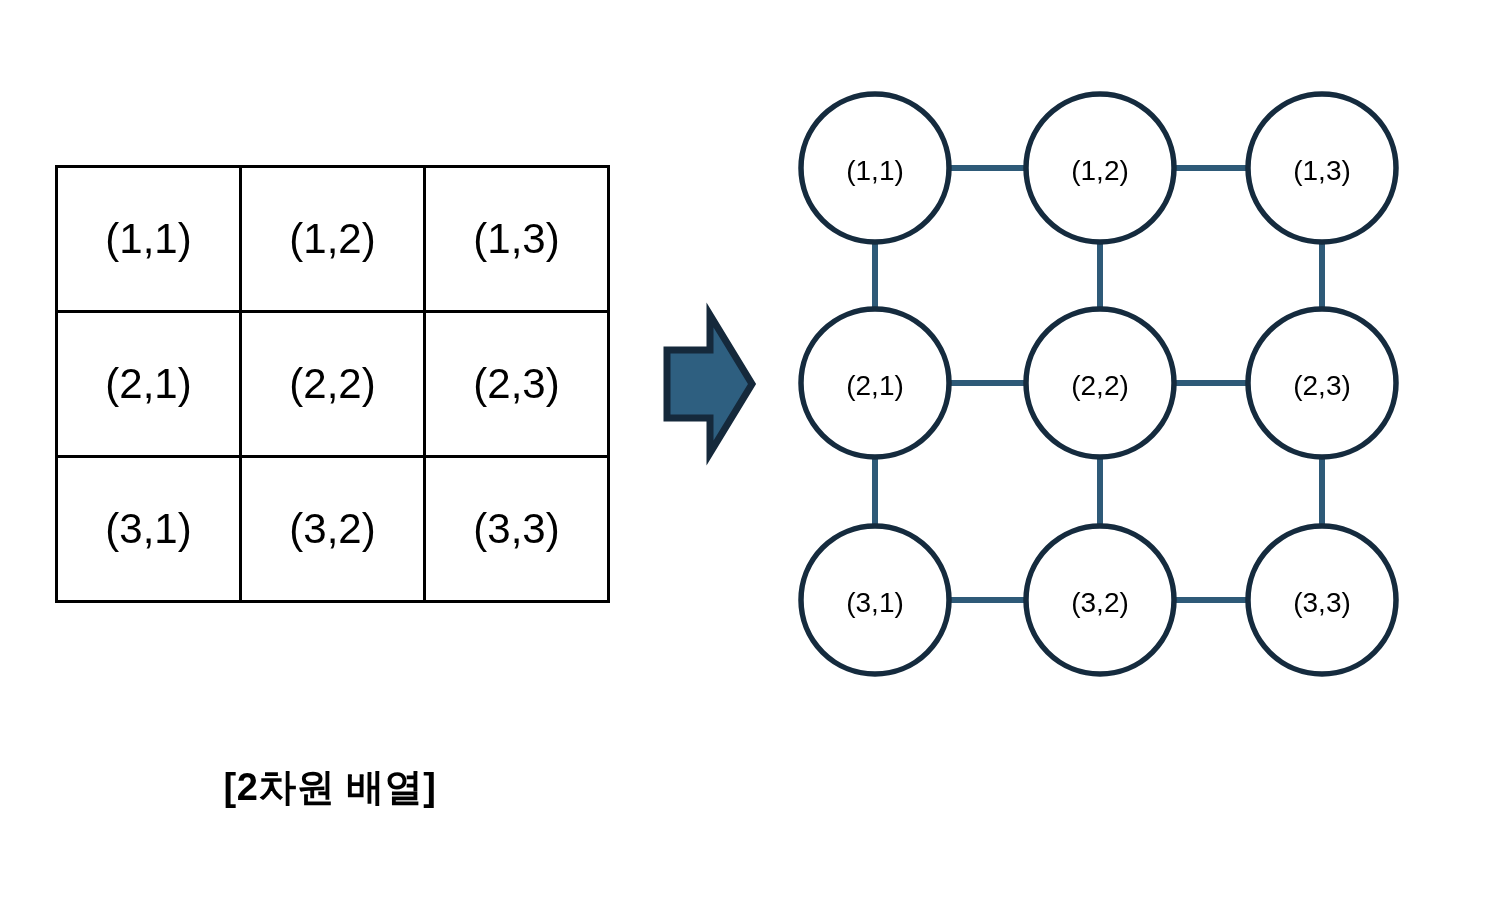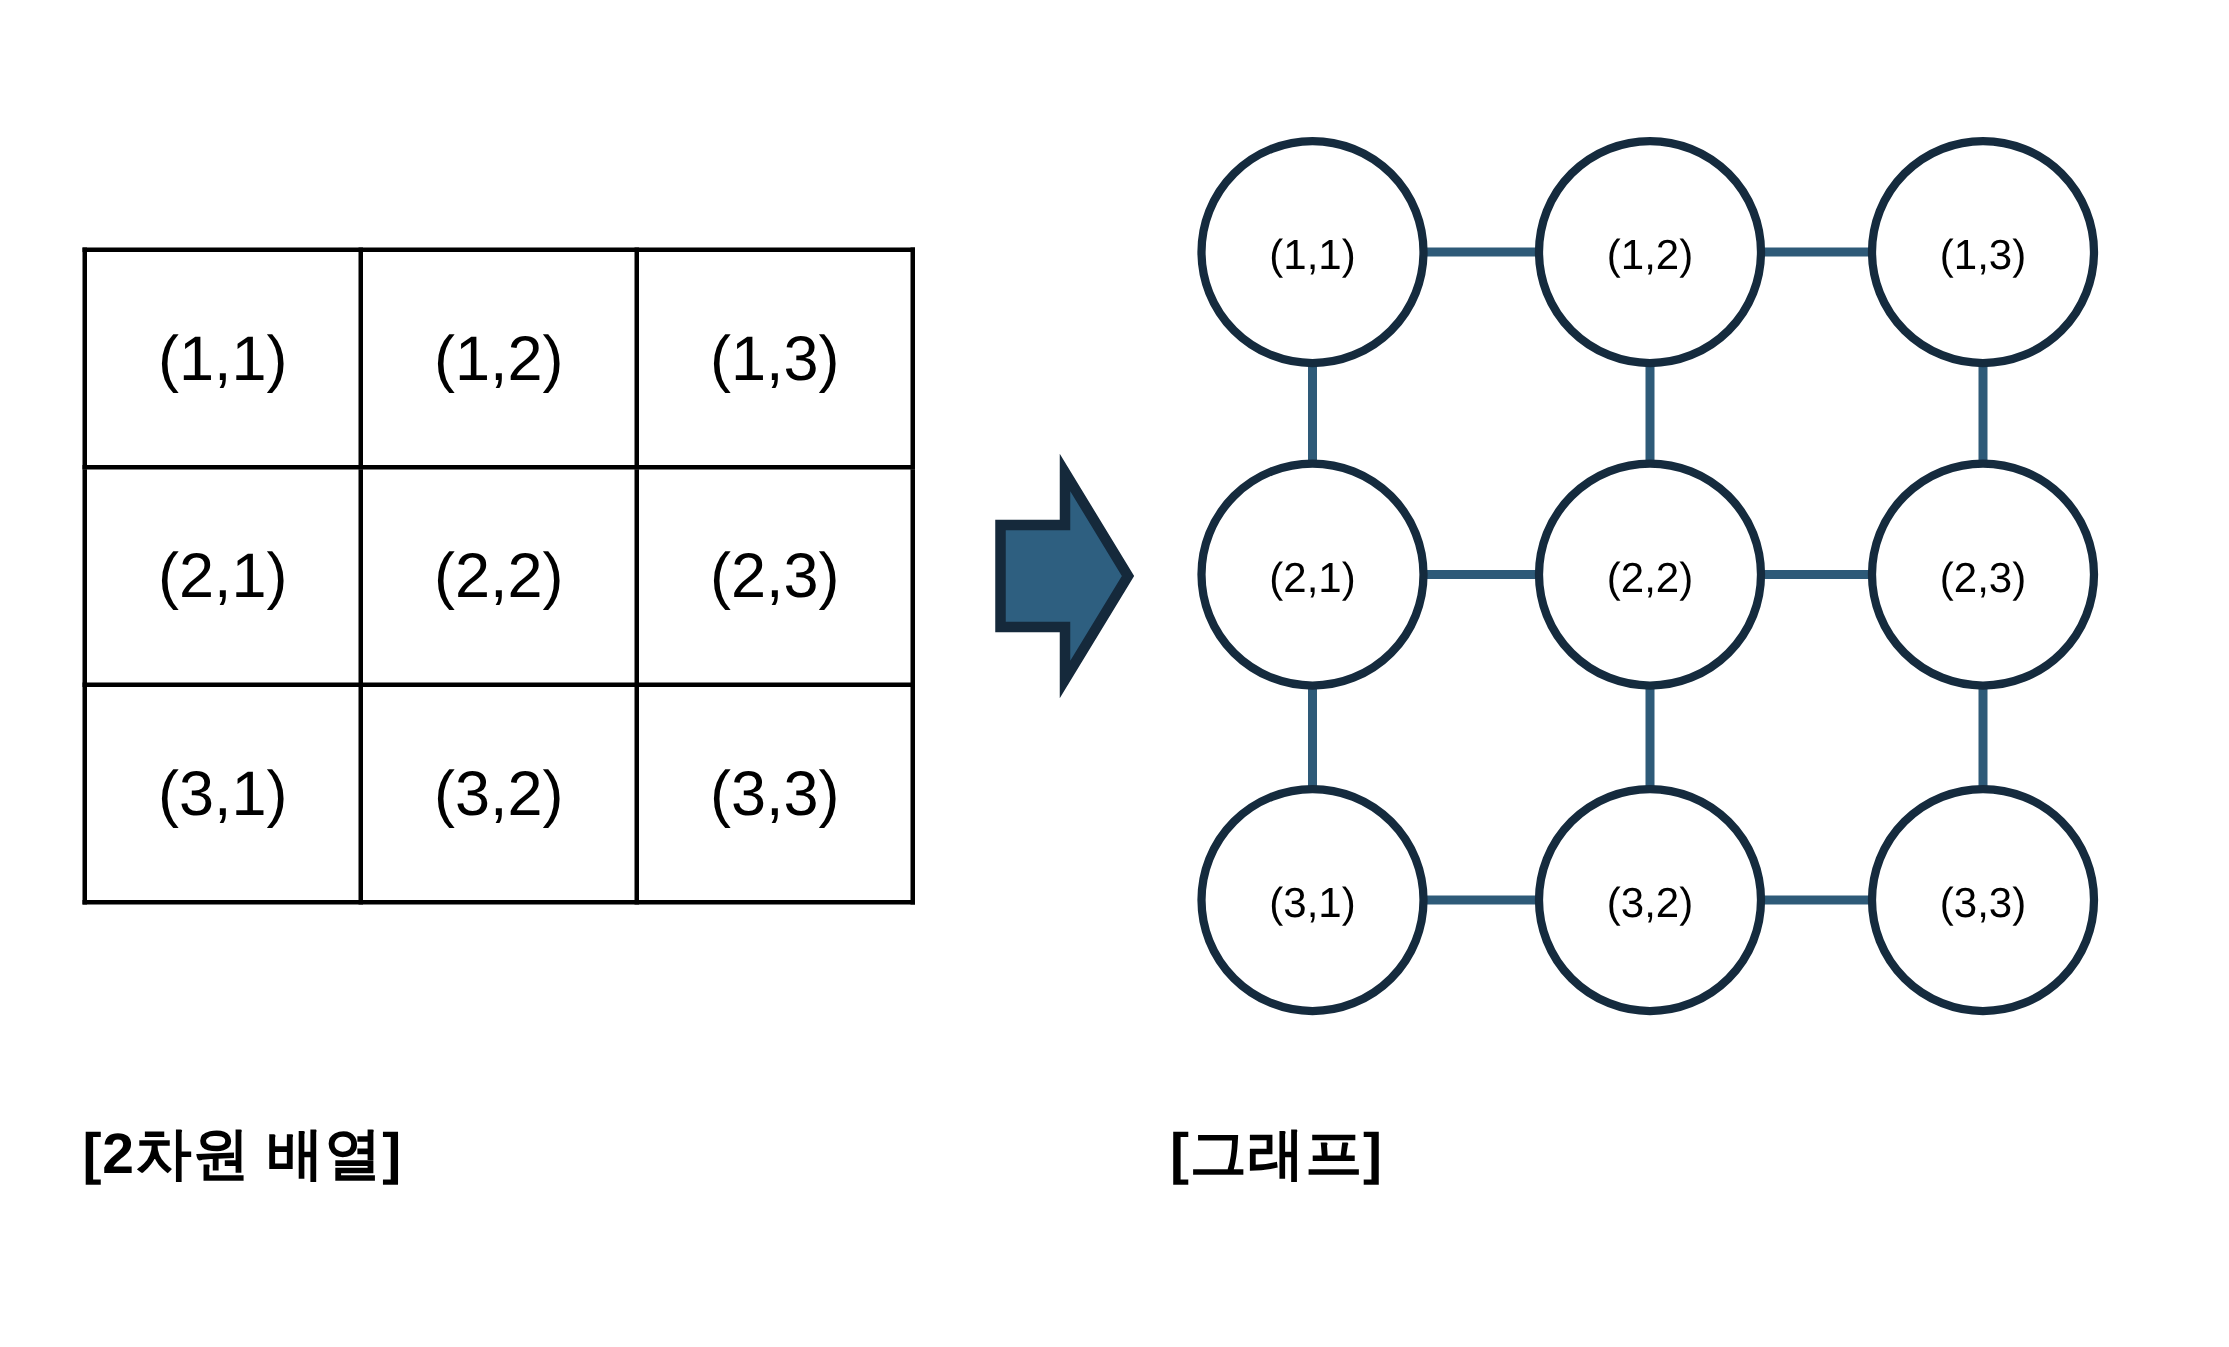--- a/index.html
+++ b/index.html
@@ -40,22 +40,22 @@
   .graph-svg .node-label {
     fill: var(--text, #000);
     font-family: "Liberation Sans", "DejaVu Sans", sans-serif;
     font-size: 28px;
     text-anchor: middle;
     dominant-baseline: central;
   }
   
   .caption {
     position: absolute;
-    top: 744px;
-    text-align: left;
+    top: 762px;
+    text-align: center;
     font-size: 38px;
     font-weight: 700;
     color: var(--text, #000);
     letter-spacing: 0.5px;
   }
   .array-caption { left: 55px; width: 550px; }
   .graph-caption { left: 780px; width: 640px; }
 </style>
 </head>
 <body>
@@ -134,15 +134,14 @@
         <text x="320" y="532" class="node-label">(3,2)</text>
       </g>
       <g>
         <circle cx="542" cy="530" r="74" class="node"></circle>
         <text x="542" y="532" class="node-label">(3,3)</text>
       </g>
     </svg>
 
   <div class="caption array-caption">[2차원 배열]</div>
 
-  <div class="caption graph-caption">[그래프]</div>
 
 </div>
 
 </body></html>

